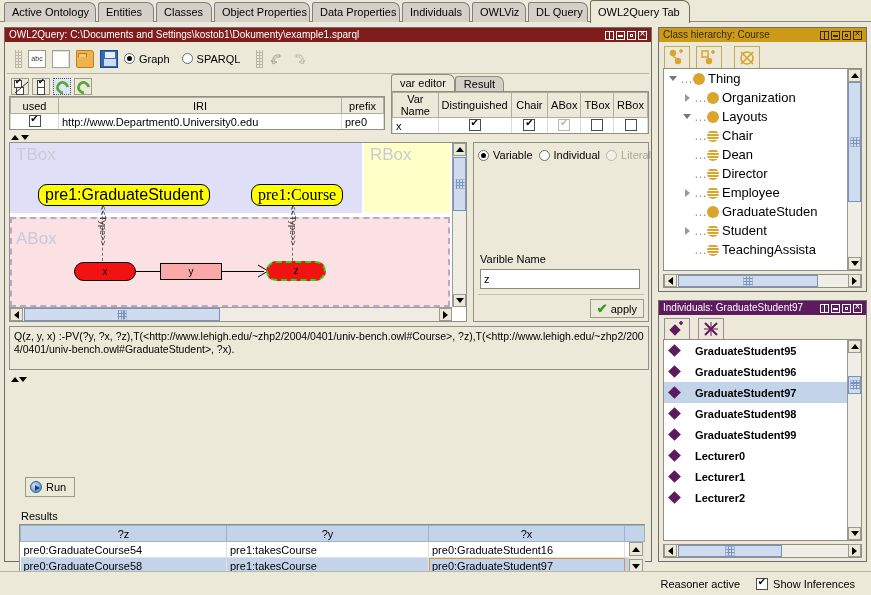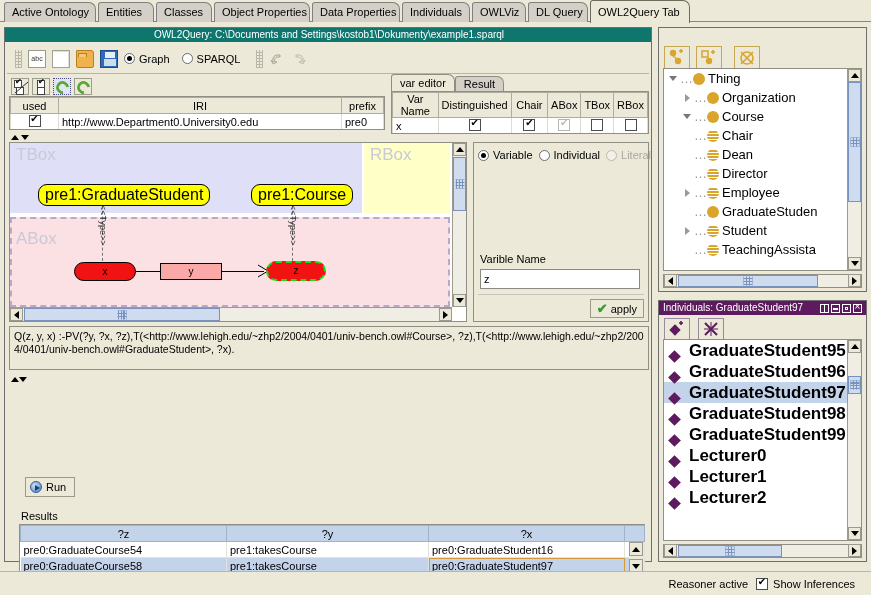--- a/index.html
+++ b/index.html
@@ -41,21 +41,21 @@
 
   
   .iwin { position: absolute; background: #ece9d8; border: 1px solid #6e6e6e; }
   .iwin-title {
     height: 14px; line-height: 14px;
     font-size: 10px; color: #fff;
     padding: 0 2px 0 4px;
     display: flex; align-items: center; justify-content: space-between;
     white-space: nowrap; overflow: hidden;
   }
-  .title-purple { background: #0f766e; flex-direction: column; }
+  .title-purple { background: #7f1d1d; }
   .title-gold   { background: #cc9a19; color:#3a2a00; }
   .title-plum   { background: #5e1a5e; }
   .wctrls { display: flex; gap: 2px; align-items: center; flex: none; padding-right:2px;}
   .wbtn {
     width: 9px; height: 9px;
     border: 1px solid currentColor;
     position: relative;
     display: inline-block;
   }
   .wbtn.restore::after { content:""; position:absolute; left:3px; top:0; bottom:0; width:1px; background: currentColor;}
@@ -205,31 +205,31 @@
       repeating-linear-gradient(0deg,#d9a52c 0 2px,#fff 2px 3px); }
 
   
   .goldbtn { width:26px; height:24px; border:1px solid #c6a94f; background:#ece9d8;
              position:relative; display:inline-block; }
 
   
   #indwin { left: 658px; top: 300px; width: 209px; height: 262px; }
   .indlist { position:absolute; left:4px; top:38px; right:4px; bottom:20px;
              background:#fff; border:1px solid #8f8f85; overflow:hidden; }
-  .irow { height:21px; display:flex; align-items:flex-end; gap:10px; padding-left:6px;
-          font-size:17px; font-weight:bold; }
+  .irow { height:21px; display:flex; align-items:center; gap:16px; padding-left:6px;
+          font-size:11px; font-weight:bold; }
   .irow.sel { background:#c3d3ea; }
   .diamond { width:9px; height:9px; background:#5e1a5e; transform:rotate(45deg); flex:none; }
   .plumbtn { width:26px; height:22px; border:1px solid #9a8aa0; background:#ece9d8;
              position:relative; display:inline-block; }
 
   
   #statusbar { position:absolute; left:0; bottom:0; width:871px; height:24px;
                background:#ece9d8; border-top:1px solid #b9b5a8;
-               display:flex; align-items:center; justify-content:flex-end; gap:8px;
+               display:flex; align-items:center; justify-content:flex-end; gap:16px;
                padding-right:16px; font-size:11px; }
   .sbchk { width:12px;height:12px;border:1px solid #4c4c4c;background:#fff;position:relative;display:inline-block;}
   .sbchk::after{content:"\2714";position:absolute;left:0;right:0;top:-4px;text-align:center;font-size:10px;line-height:14px;}
 </style>
 </head>
 <body>
 
 <div id="root">
 
   <div class="tabbar">
@@ -394,21 +394,21 @@
         </div>
         <div style="position:absolute;left:278px;top:52px;">
           <svg width="10" height="10">
               <path d="M5 0 L9 8 M5 0 L1 8" stroke="#555" fill="none" stroke-width="1"></path>
             </svg>
         </div>
         <div class="typelabel" style="left:98px;top:62px;">&lt;&lt;Type&gt;&gt;</div>
         <div class="typelabel" style="left:288px;top:62px;">&lt;&lt;Type&gt;&gt;</div>
 
         <div class="cnode" style="left:28px;top:41px;">pre1:GraduateStudent</div>
-        <div class="cnode" style="left:241px;top:41px;">pre1:Course</div>
+        <div class="cnode" style="left:241px;top:41px;font-family:Liberation Serif, serif;">pre1:Course</div>
 
         <div class="hline" style="left:126px;top:128px;width:24px;"></div>
         <div class="hline" style="left:212px;top:128px;width:42px;"></div>
         <div style="position:absolute;left:246px;top:121px;">
           <svg width="14" height="14">
               <path d="M12 7 L2 1 M12 7 L2 13" stroke="#000" fill="none" stroke-width="1"></path>
             </svg>
         </div>
 
         <div class="inode rounded" style="left:64px;top:119px;width:62px;height:19px;line-height:17px;">x</div>
@@ -504,20 +504,29 @@
             </div>
           <div class="sbtn" style="position:absolute;bottom:14px;width:14px;height:14px;">
               <span class="tri down"></span>
             </div>
         </div>
       </div>
     </div>
   </div>
 
   <div class="iwin" id="clswin">
+    <div class="iwin-title title-gold">
+      <span>Class hierarchy: Course</span>
+      <span class="wctrls">
+        <span class="wbtn restore"></span>
+        <span class="wbtn minim"></span>
+        <span class="wbtn maxim"></span>
+        <span class="wbtn close"></span>
+      </span>
+    </div>
 
     <div style="position:absolute;left:5px;top:18px;display:flex;gap:6px;">
       <span class="goldbtn">
         <svg width="24" height="22" viewBox="0 0 24 22">
           <circle cx="8" cy="6" r="3.2" fill="#d9a52c"></circle>
             <circle cx="13" cy="14" r="3.2" fill="#d9a52c"></circle>
           <line x1="8" y1="9" x2="12" y2="12" stroke="#d9a52c" stroke-width="1.4"></line>
           <path d="M14 4 h4 M16 2 v4" stroke="#d9a52c" stroke-width="1.6"></path>
         </svg>
       </span>
@@ -552,21 +561,21 @@
         <span style="color:#999;">…</span>
         <span class="circle-ico"></span>
         <span>Organization</span>
       </div>
       <div class="trow" style="padding-left:16px;">
         <span class="tw">
             <span class="tri down" style="border-top-color:#777;"></span>
           </span>
         <span style="color:#999;">…</span>
         <span class="circle-ico"></span>
-        <span>Course</span>
+        <span>Layouts</span>
       </div>
       <div class="trow" style="padding-left:30px;">
         <span style="color:#999;">…</span>
         <span class="circle-ico striped"></span>
         <span>Chair</span>
       </div>
       <div class="trow" style="padding-left:30px;">
         <span style="color:#999;">…</span>
         <span class="circle-ico striped"></span>
         <span>Dean</span>

